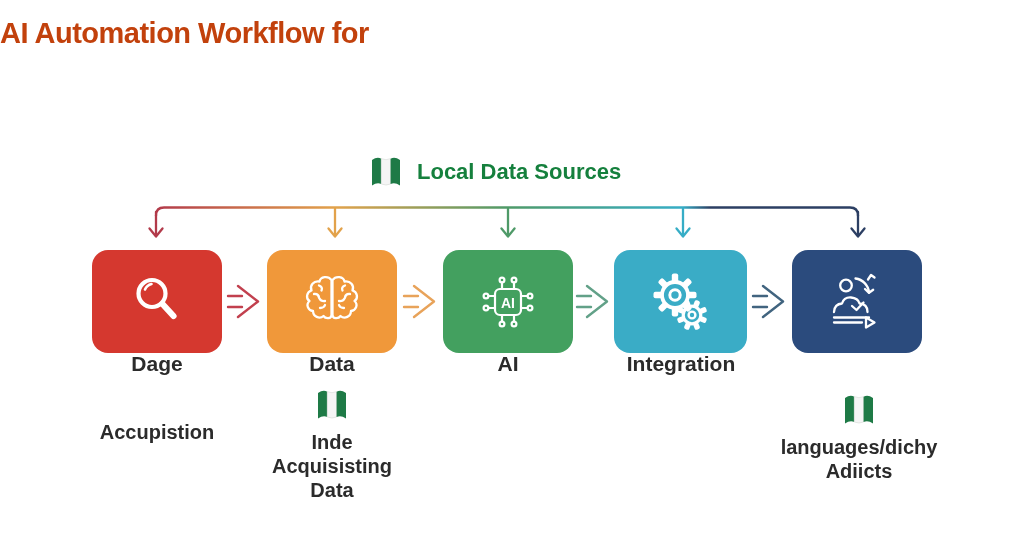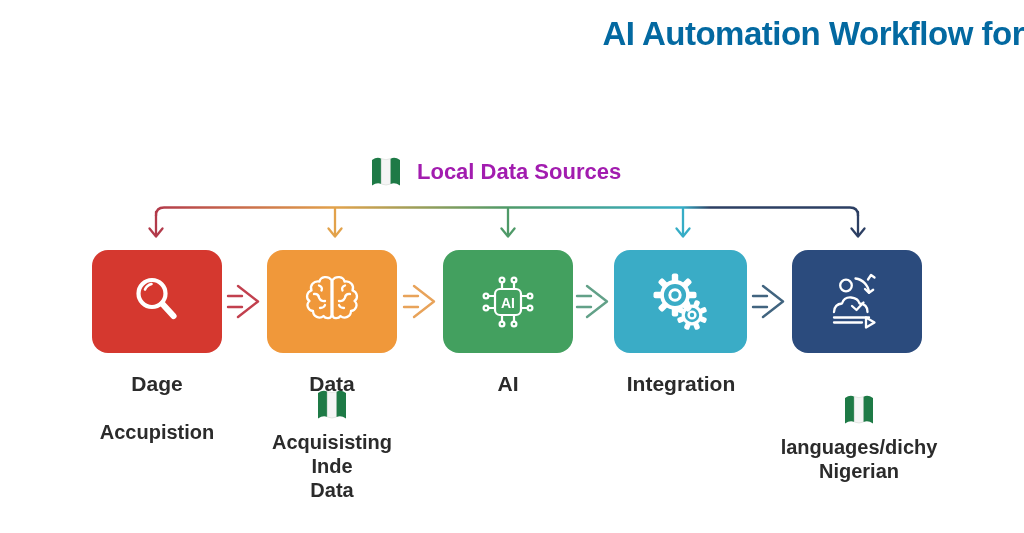--- a/index.html
+++ b/index.html
@@ -1,45 +1,45 @@
 <!DOCTYPE html>
 <html><head>
 <meta charset="utf-8">
 <style>
   html,body{margin:0;padding:0;background:#ffffff;}
   .canvas{
     position:relative;width:1024px;height:533px;overflow:hidden;background:#ffffff;
     font-family:"Liberation Sans", sans-serif;color:#2b2b2b;
   }
   
-  .title{position:absolute;top:14px;left:0;width:100%;text-align:right;
-    font-size:33px;line-height:39px;font-weight:800;letter-spacing:-0.5px;color:#0369a1;}
+  .title{position:absolute;top:14px;left:0;width:100%;text-align:left;
+    font-size:29px;line-height:39px;font-weight:800;letter-spacing:-0.5px;color:#c2410c;}
   
   .sources{position:absolute;top:153px;left:364px;display:flex;align-items:center;gap:9px;}
-  .sources .label{font-size:22px;font-weight:700;color:#a21caf;}
+  .sources .label{font-size:22px;font-weight:700;color:#15803d;}
   .flag{display:block;}
   
   .connector{position:absolute;left:0;top:0;width:1024px;height:260px;}
   
   .stage{position:absolute;top:250px;width:130px;height:103px;border-radius:16px;
     display:flex;align-items:center;justify-content:center;}
   .s0{left:92px;background:#d5382f;}
   .s1{left:267px;background:#f0983a;}
   .s2{left:443px;background:#43a05f;}
   .s3{left:614px;width:133px;background:#3aacc6;}
   .s4{left:792px;background:#2b4b7d;}
   .stage svg{display:block;}
   
   .flow-arrow{position:absolute;top:281px;width:36px;height:42px;}
   .fa0{left:226px;color:#c2404e;}
   .fa1{left:402px;color:#e8a35a;}
   .fa2{left:575px;color:#62a188;}
   .fa3{left:751px;color:#41647f;}
   
-  .stage-label{position:absolute;top:372px;text-align:center;font-size:21px;font-weight:700;color:#2b2b2b;}
+  .stage-label{position:absolute;top:352px;text-align:center;font-size:21px;font-weight:700;color:#2b2b2b;}
   .sl0{left:72px;width:170px;}
   .sl1{left:247px;width:170px;}
   .sl2{left:423px;width:170px;}
   .sl3{left:596px;width:170px;}
   
   .annotation{position:absolute;text-align:center;font-size:20px;font-weight:700;
     line-height:24px;color:#2b2b2b;}
   .ann-acquisition{left:67px;top:420px;width:180px;}
   .ann-inde{left:242px;top:386px;width:180px;}
   .ann-nlp{left:763px;top:391px;width:192px;}
@@ -239,28 +239,28 @@
   <div class="annotation ann-acquisition">
     <div>Accupistion</div>
   </div>
 
   <div class="annotation ann-inde">
     <svg class="flag" width="38" height="38" viewBox="0 0 36 38">
       <path d="M4,7 Q9,3.5 13.3,5.7 L13.3,31 Q9,29 4,32.5 Z" fill="#1e7a46"></path>
       <path d="M13.3,5.7 Q18,7.7 22.6,5.7 L22.6,31 Q18,33 13.3,31 Z" fill="#f5f5f5" stroke="#d3d8d3" stroke-width="0.6"></path>
       <path d="M22.6,5.7 Q27,3.5 32,7 L32,32.5 Q27,29 22.6,31 Z" fill="#1e7a46"></path>
     </svg>
+    <div>Inde</div>
     <div>Acquisisting</div>
-    <div>Inde</div>
     <div>Data</div>
   </div>
 
   <div class="annotation ann-nlp">
     <svg class="flag" width="38" height="38" viewBox="0 0 36 38">
       <path d="M4,7 Q9,3.5 13.3,5.7 L13.3,31 Q9,29 4,32.5 Z" fill="#1e7a46"></path>
       <path d="M13.3,5.7 Q18,7.7 22.6,5.7 L22.6,31 Q18,33 13.3,31 Z" fill="#f5f5f5" stroke="#d3d8d3" stroke-width="0.6"></path>
       <path d="M22.6,5.7 Q27,3.5 32,7 L32,32.5 Q27,29 22.6,31 Z" fill="#1e7a46"></path>
     </svg>
     <div>languages/dichy</div>
-    <div>Nigerian</div>
+    <div>Adiicts</div>
   </div>
 
 </div>
 
 </body></html>

